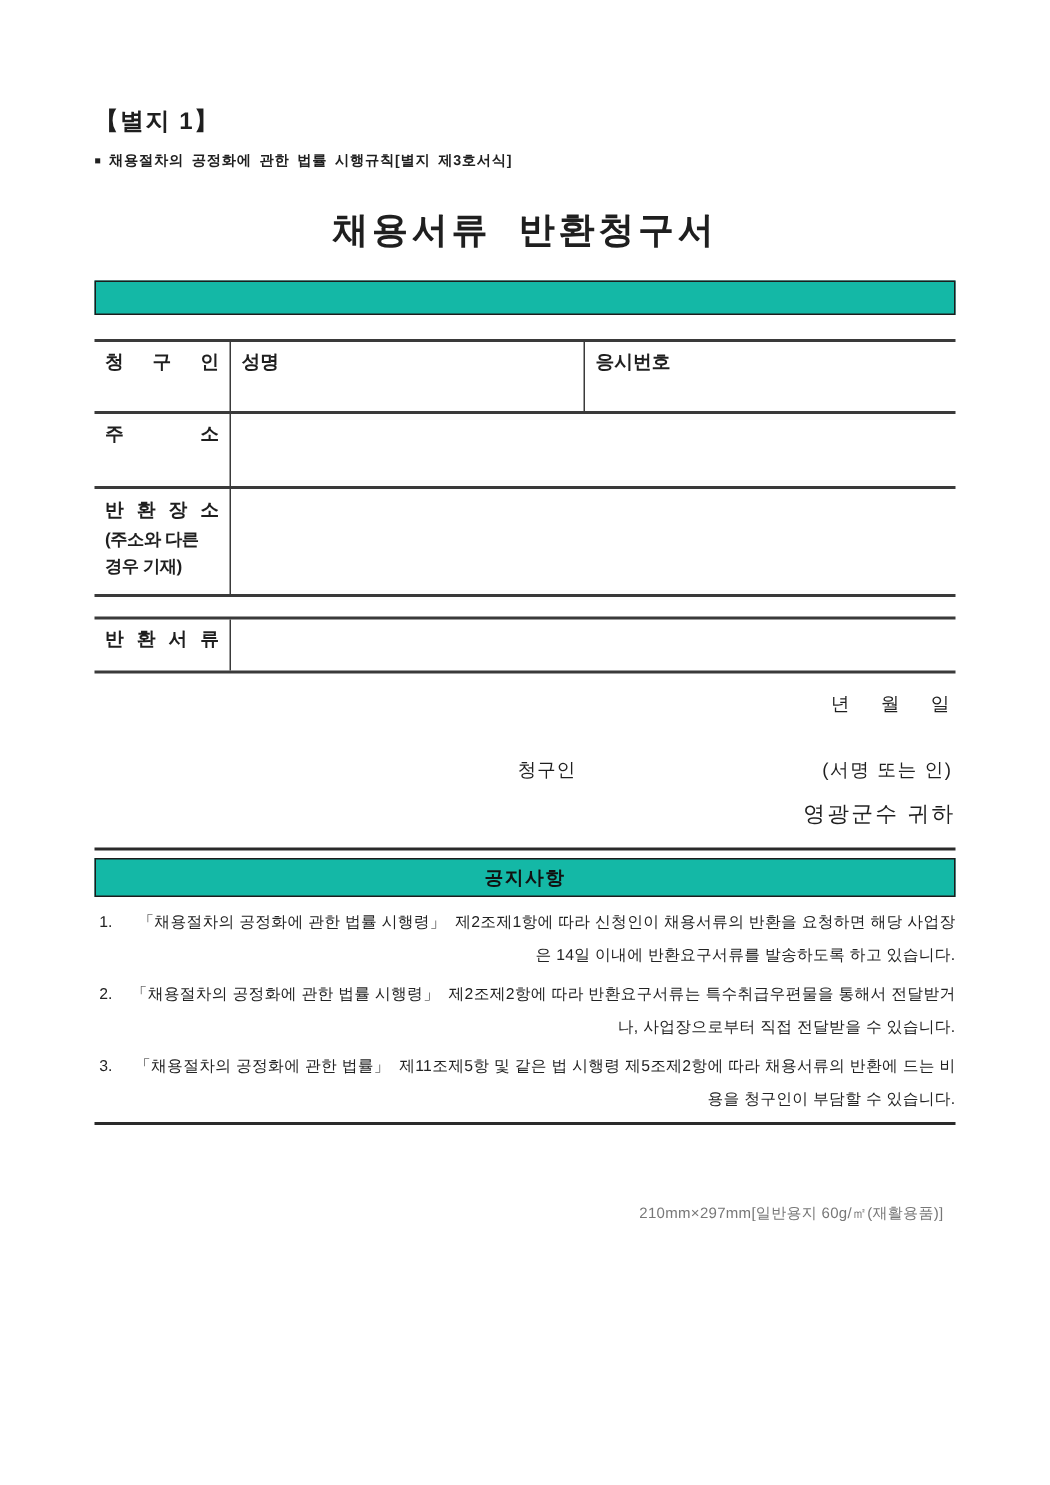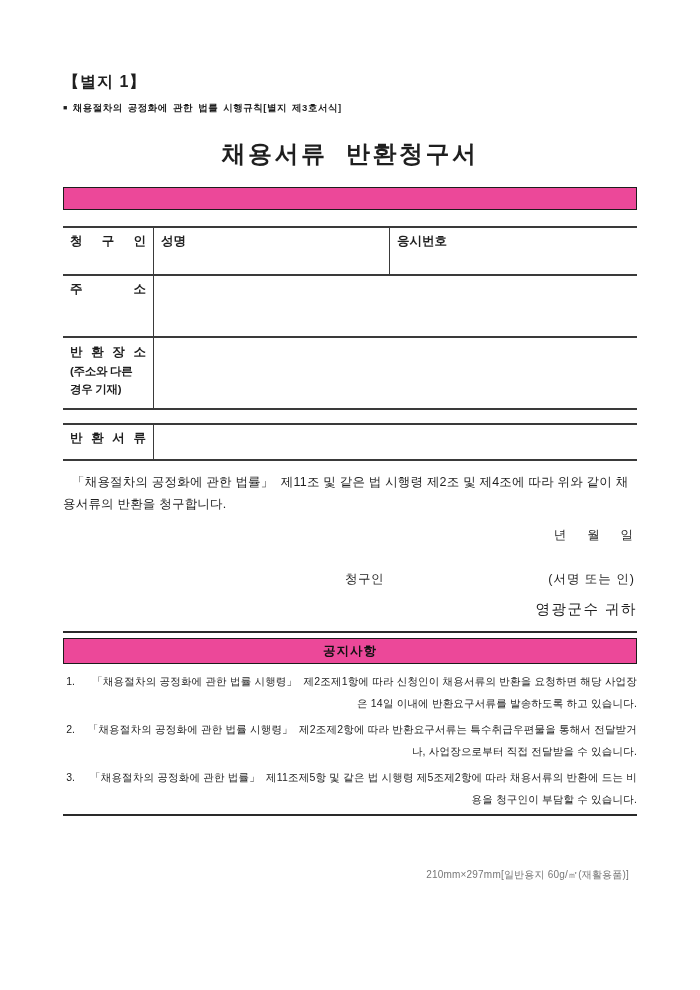--- a/index.html
+++ b/index.html
@@ -36,21 +36,21 @@
     text-align: center;
     font-size: 24px; font-weight: bold;
     letter-spacing: 2.5px;
     white-space: pre;
     line-height: 30px;
   }
 
   
   .bar {
     border: 1px solid #1c1c1c;
-    background: #ec4899;
+    background: #14b8a6;
     height: 23px;
     font-family: Liberation Serif, serif;
   }
   .bar.title-bar { margin-top: 18px; }
   .bar.notice-bar {
     margin-top: 5px;
     height: 26px;
     display: flex; align-items: center; justify-content: center;
     font-size: 12.5px; font-weight: bold; letter-spacing: 1px;
     color: #111;
@@ -72,21 +72,21 @@
     text-align: justify;
     text-align-last: justify;
   }
   .cell-fill { flex: 1; padding: 5px 7px; font-size: 12.5px; font-weight: bold; }
   .row-claimant { height: 48px; }
   .row-claimant .cell-name {
     width: 236px; border-right: 1px solid #3a3a3a;
     padding: 5px 7px; font-size: 12.5px; font-weight: bold;
   }
   .row-claimant .cell-appno { flex: 1; padding: 5px 7px; font-size: 12.5px; font-weight: bold; }
-  .row-address { height: 62px; }
+  .row-address { height: 50px; }
   .row-returnplace { height: 72px; gap: 20px; }
   .row-returnplace .cell-label { padding-top: 6px; }
   .rp-note { font-weight: bold; font-size: 11.5px; margin-top: 3px; letter-spacing: -0.3px; }
   .table-gap { height: 13px; }
   .row-returndocs {
     height: 38px;
     border-top: 2px solid #3a3a3a;
   }
 
   
@@ -202,21 +202,20 @@
 
   <div class="table-gap"></div>
 
   <div class="form-table" style="margin-top:0; border-top:none;">
     <div class="trow row-returndocs">
       <div class="cell-label just">반 환 서 류</div>
       <div class="cell-fill"></div>
     </div>
   </div>
 
-  <div class="statement">「채용절차의 공정화에 관한 법률」  제11조 및 같은 법 시행령 제2조 및 제4조에 따라 위와 같이 채용서류의 반환을 청구합니다.</div>
 
   <div class="date-line">년      월      일</div>
 
   <div class="signer-row">
     <span class="claimant">청구인</span>
     <span class="signature">(서명 또는 인)</span>
   </div>
 
   <div class="recipient">영광군수  귀하</div>
 

